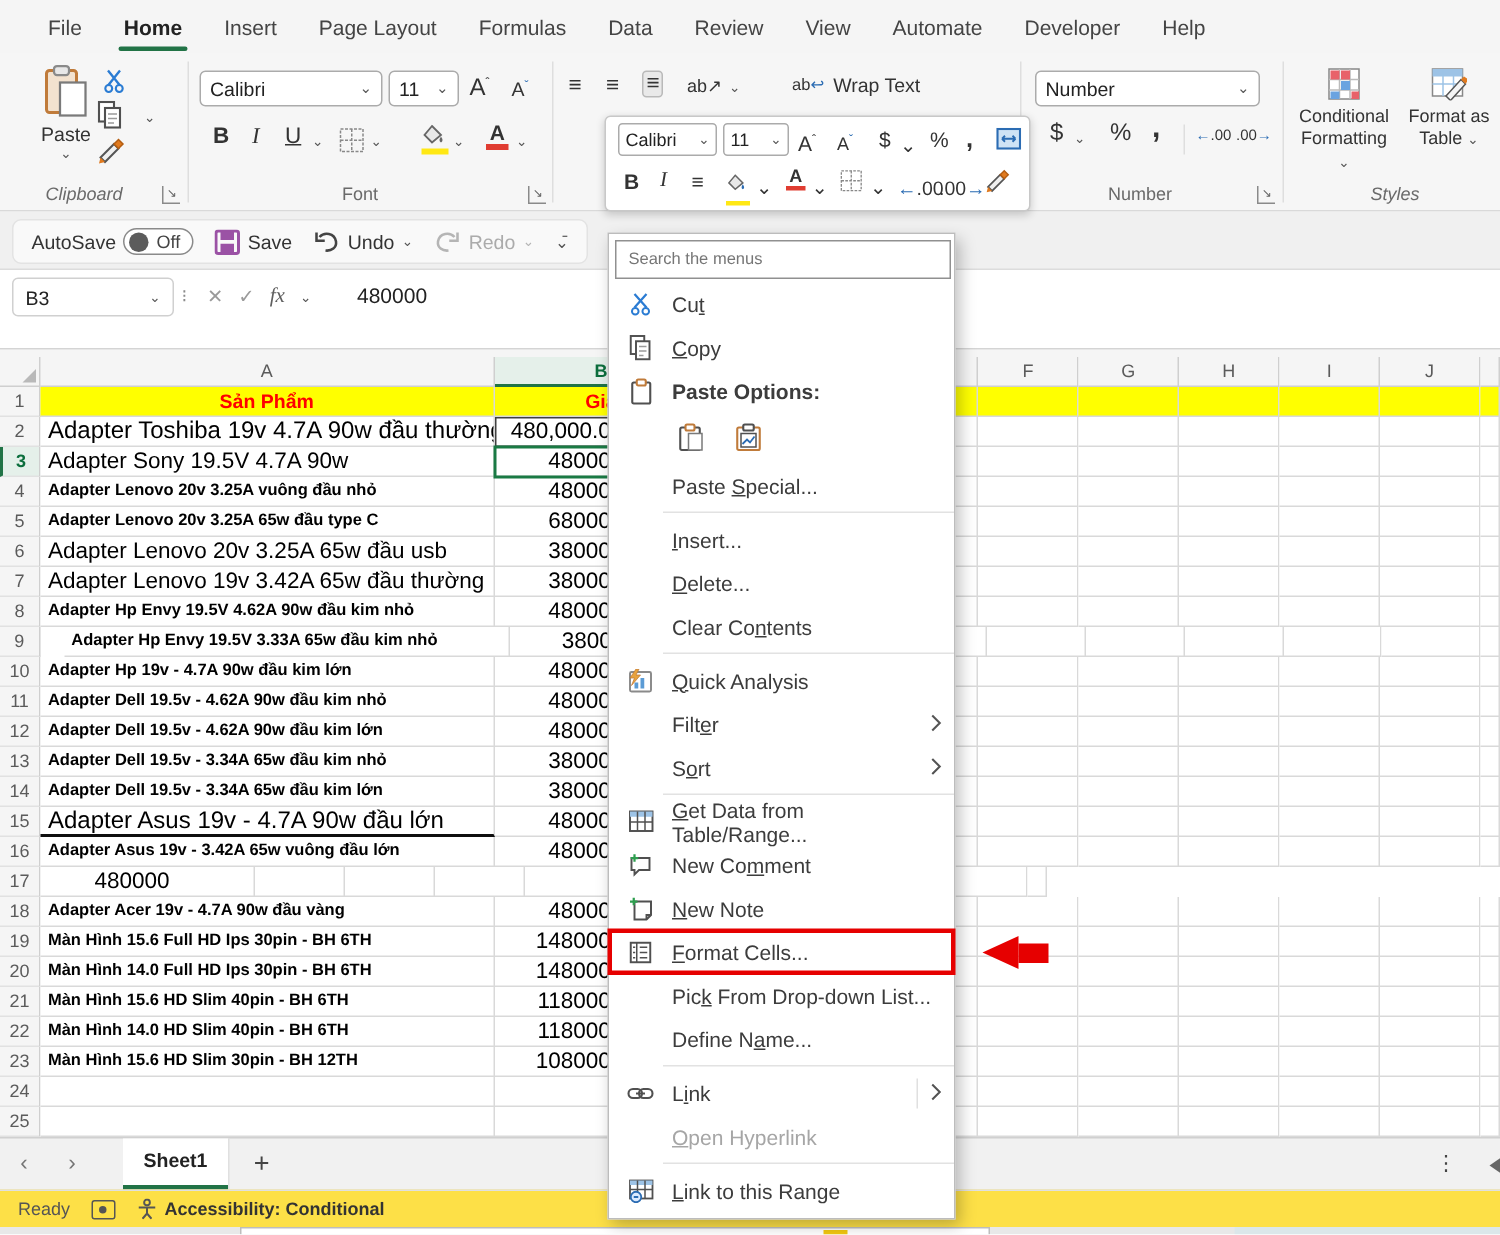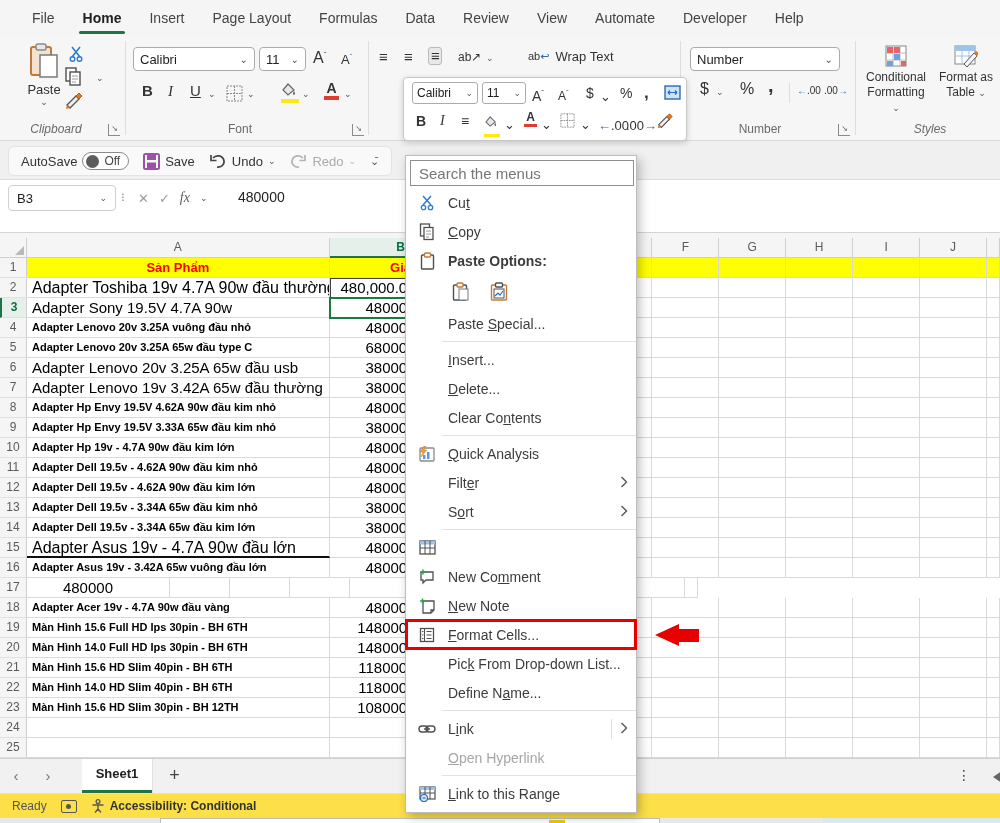--- a/index.html
+++ b/index.html
@@ -93,21 +93,21 @@
   
   #minitb { position:absolute; left:403px; top:77px; width:284px; height:64px; background:#fff; border:1px solid #c8c8c8; border-radius:4px; box-shadow:0 2px 6px rgba(0,0,0,.18); z-index:40; }
   #minitb .mrow { position:absolute; left:0; width:284px; height:26px; }
   .mtb { position:absolute; font-size:13px; color:#333; line-height:22px; }
   .minibox { position:absolute; height:22px; border:1px solid #ababab; border-radius:3px; background:#fff; font-size:12px; display:flex; align-items:center; padding:0 4px; color:#222; }
   .clrbar { position:absolute; left:0; right:0; bottom:0px; height:3px; }
 
   
   #ctxmenu { position:absolute; left:405px; top:155px; width:232px; background:#fff; border:1px solid #bcbcbc; box-shadow:3px 4px 10px rgba(0,0,0,.25); z-index:50; padding-bottom:4px; overflow:visible; }
   .menu-search { padding:4px 4px 2px 4px; }
-  .menu-search input { width:224px; height:26px; border:1px solid #909090; font-size:15px; padding:0 8px; color:#333; outline:none; font-family:inherit; }
+  .menu-search input { width:224px; height:26px; border:1px solid #909090; font-size:11px; padding:0 8px; color:#333; outline:none; font-family:inherit; }
   .menu-search input::placeholder { color:#767676; }
   .menu-item { position:relative; height:29px; display:flex; align-items:center; padding:0 8px 0 10px; font-size:14px; color:#3c3c3c; cursor:default; }
   .menu-item .mi-icon { width:22px; min-width:22px; margin-right:10px; display:flex; justify-content:center; align-items:center; }
   .menu-item .mi-label u { text-decoration:underline; }
   .menu-item.bold .mi-label { font-weight:bold; }
   .menu-item.disabled { color:#a6a6a6; }
   .menu-item .mi-sub { margin-left:auto; display:flex; align-items:center; gap:8px; color:#555; }
   .menu-item .subdiv { width:1px; height:20px; background:#e0e0e0; }
   .menu-sep { border-top:1px solid #e2e2e2; margin:3px 0 3px 36px; height:0; }
   .menu-pasterow { height:34px; display:flex; align-items:center; gap:12px; padding-left:42px; }
@@ -439,21 +439,21 @@
           <div class="cell" style="width: 60px;"></div>
           <div class="cell" style="width: 67px;"></div>
           <div class="cell" style="width: 67px;"></div>
           <div class="cell" style="width: 67px;"></div>
           <div class="cell" style="width: 67px;"></div>
           <div class="cell" style="width: 67px;"></div>
           <div class="cell" style="width: 13px;"></div>
         </div>
         <div class="grow sb" style="top: 180px;">
           <div class="rh">9</div>
-          <div class="cell a" style="width: 303px;">Adapter Hp Envy 19.5V 3.33A 65w đầu kim nhỏ</div>
+          <div class="cell a" style="width: 303px; margin-left: 16px;">Adapter Hp Envy 19.5V 3.33A 65w đầu kim nhỏ</div>
           <div class="cell b" style="width: 143px;">380000</div>
           <div class="cell" style="width: 60px;"></div>
           <div class="cell" style="width: 60px;"></div>
           <div class="cell" style="width: 60px;"></div>
           <div class="cell" style="width: 67px;"></div>
           <div class="cell" style="width: 67px;"></div>
           <div class="cell" style="width: 67px;"></div>
           <div class="cell" style="width: 67px;"></div>
           <div class="cell" style="width: 67px;"></div>
           <div class="cell" style="width: 13px;"></div>
@@ -871,20 +871,21 @@
         </div>
         <div class="menu-sep"></div>
         <div class="menu-item">
           <span class="mi-icon">
             <svg width="17" height="15" viewBox="0 0 17 15">
               <rect x="1" y="1" width="15" height="13" fill="#fff" stroke="#505050" stroke-width="1.3"></rect>
               <rect x="1" y="1" width="15" height="3.5" fill="#9dc3e6"></rect>
               <path d="M6 1 V14 M11 1 V14 M1 8 H16" stroke="#505050"></path>
             </svg>
           </span>
+          <span class="mi-label"><u>G</u>et Data from Table/Range...</span>
         </div>
         <div class="menu-item">
           <span class="mi-icon">
             <svg width="18" height="16" viewBox="0 0 18 16">
               <path d="M3 3 h12 v8 h-7 l-3 3 v-3 h-2 Z" fill="#fff" stroke="#505050" stroke-width="1.3"></path>
               <path d="M2.5 1 h5 M5 -1.5 v5" stroke="#2e9e4f" stroke-width="1.5" transform="translate(0,2)"></path>
             </svg>
           </span>
           <span class="mi-label">New Co<u>m</u>ment</span>
         </div>

